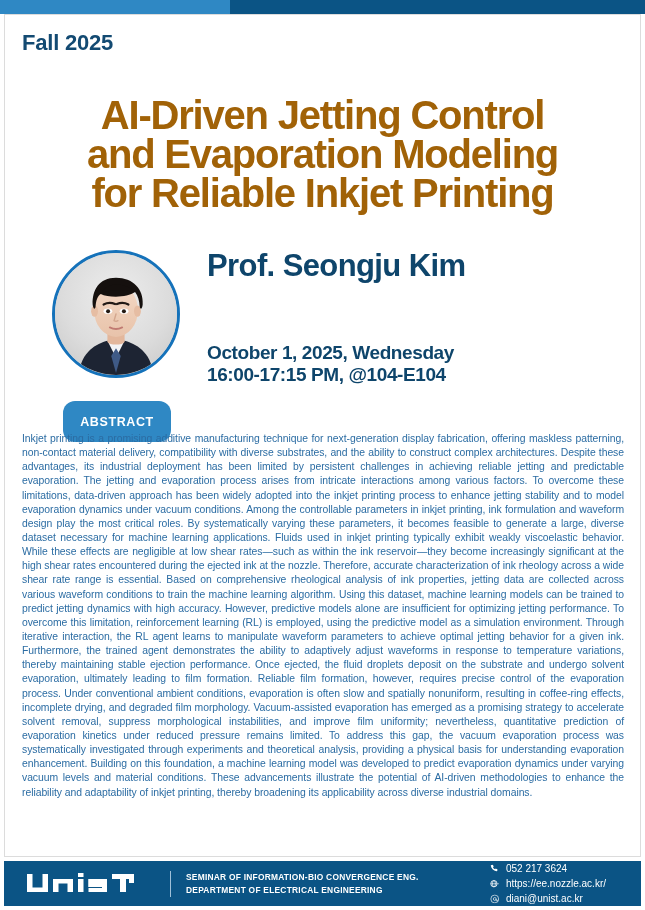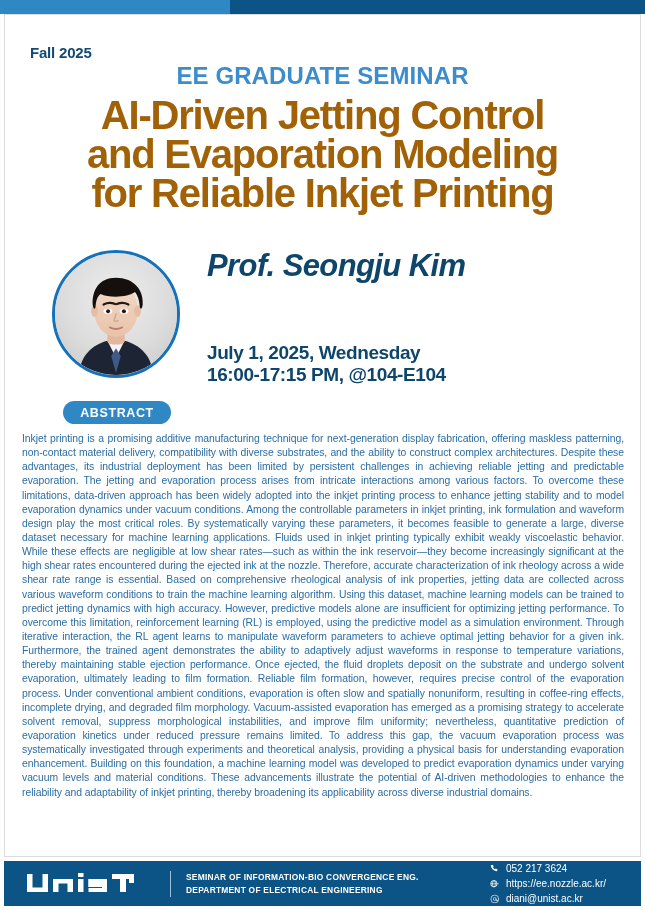--- a/index.html
+++ b/index.html
@@ -42,27 +42,26 @@
     top: 14px; left: 4px;
     width: 637px;
     height: 843px;
     border: 1px solid #dcdcdc;
     box-sizing: border-box;
     pointer-events: none;
   }
   
   .term {
     position: absolute;
-    top: 44px;
+    top: 30px;
     left: 22px;
-    font-size: 15px;
+    font-size: 22px;
     font-weight: bold;
     color: #134a72;
     letter-spacing: -0.2px;
-    margin-left: 8px;
   }
   .seminar-kicker {
     position: absolute;
     top: 62px;
     left: 0;
     width: 645px;
     text-align: center;
     font-size: 24px;
     font-weight: bold;
     color: #3d8dcc;
@@ -97,21 +96,20 @@
   .portrait svg { display:block; width:100%; height:100%; }
   .speaker-name {
     position: absolute;
     top: 250px;
     left: 207px;
     font-size: 31px;
     font-weight: bold;
     color: #0e456b;
     letter-spacing: -0.6px;
     line-height: 1;
-    font-style: italic;
   }
   .speaker-affil {
     position: absolute;
     top: 292px;
     left: 207px;
     width: 420px;
     font-size: 19px;
     font-weight: bold;
     color: #3d8dcc;
     line-height: 1.12;
@@ -129,21 +127,21 @@
     line-height: 1.14;
     letter-spacing: -0.4px;
   }
   .event-when span { display: block; }
   
   .abstract-badge {
     position: absolute;
     top: 401px;
     left: 63px;
     width: 108px;
-    height: 23px;
+    height: 41px;
     border-radius: 12px;
     background: #2f88c4;
     color: #ffffff;
     font-size: 12.5px;
     font-weight: bold;
     letter-spacing: 0.6px;
     display: flex;
     align-items: center;
     justify-content: center;
   }
@@ -224,21 +222,20 @@
 
   <div class="topbar">
     <div class="topbar-left"></div>
     <div class="topbar-right"></div>
   </div>
 
   <div class="page-frame"></div>
 
   <div class="term">Fall 2025</div>
 
-  <div class="seminar-kicker">EE GRADUATE SEMINAR</div>
 
   <div class="title">
     <span class="tline">AI-Driven Jetting Control</span>
     <span class="tline">and Evaporation Modeling</span>
     <span class="tline">for Reliable Inkjet Printing</span>
   </div>
 
   <div class="portrait">
     <svg viewBox="0 0 128 128" preserveAspectRatio="xMidYMid slice" aria-hidden="true">
       <defs>
@@ -281,21 +278,21 @@
       <path d="M64 64 L62 71 q2 1.4 4 0" stroke="#d3a78e" stroke-width="1.5" fill="none" stroke-linecap="round"></path>
 
       <path d="M57.5 78 q6.5 3.4 13 0" stroke="#c07b72" stroke-width="1.9" fill="none" stroke-linecap="round"></path>
     </svg>
   </div>
 
   <div class="speaker-name">Prof. Seongju Kim</div>
 
 
   <div class="event-when">
-    <span>July 1, 2025, Wednesday</span>
+    <span>October 1, 2025, Wednesday</span>
     <span>16:00-17:15 PM, @104-E104</span>
   </div>
 
   <div class="abstract-badge">ABSTRACT</div>
 
   <div class="abstract-body">Inkjet printing is a promising additive manufacturing technique for next-generation display fabrication, offering maskless patterning, non-contact material delivery, compatibility with diverse substrates, and the ability to construct complex architectures. Despite these advantages, its industrial deployment has been limited by persistent challenges in achieving reliable jetting and predictable evaporation. The jetting and evaporation process arises from intricate interactions among various factors. To overcome these limitations, data-driven approach has been widely adopted into the inkjet printing process to enhance jetting stability and to model evaporation dynamics under vacuum conditions. Among the controllable parameters in inkjet printing, ink formulation and waveform design play the most critical roles. By systematically varying these parameters, it becomes feasible to generate a large, diverse dataset necessary for machine learning applications. Fluids used in inkjet printing typically exhibit weakly viscoelastic behavior. While these effects are negligible at low shear rates—such as within the ink reservoir—they become increasingly significant at the high shear rates encountered during the ejected ink at the nozzle. Therefore, accurate characterization of ink rheology across a wide shear rate range is essential. Based on comprehensive rheological analysis of ink properties, jetting data are collected across various waveform conditions to train the machine learning algorithm. Using this dataset, machine learning models can be trained to predict jetting dynamics with high accuracy. However, predictive models alone are insufficient for optimizing jetting performance. To overcome this limitation, reinforcement learning (RL) is employed, using the predictive model as a simulation environment. Through iterative interaction, the RL agent learns to manipulate waveform parameters to achieve optimal jetting behavior for a given ink. Furthermore, the trained agent demonstrates the ability to adaptively adjust waveforms in response to temperature variations, thereby maintaining stable ejection performance. Once ejected, the fluid droplets deposit on the substrate and undergo solvent evaporation, ultimately leading to film formation. Reliable film formation, however, requires precise control of the evaporation process. Under conventional ambient conditions, evaporation is often slow and spatially nonuniform, resulting in coffee-ring effects, incomplete drying, and degraded film morphology. Vacuum-assisted evaporation has emerged as a promising strategy to accelerate solvent removal, suppress morphological instabilities, and improve film uniformity; nevertheless, quantitative prediction of evaporation kinetics under reduced pressure remains limited. To address this gap, the vacuum evaporation process was systematically investigated through experiments and theoretical analysis, providing a physical basis for understanding evaporation enhancement. Building on this foundation, a machine learning model was developed to predict evaporation dynamics under varying vacuum levels and material conditions. These advancements illustrate the potential of AI-driven methodologies to enhance the reliability and adaptability of inkjet printing, thereby broadening its applicability across diverse industrial domains.</div>
 
   <div class="footer">
 
     <div class="logo">

